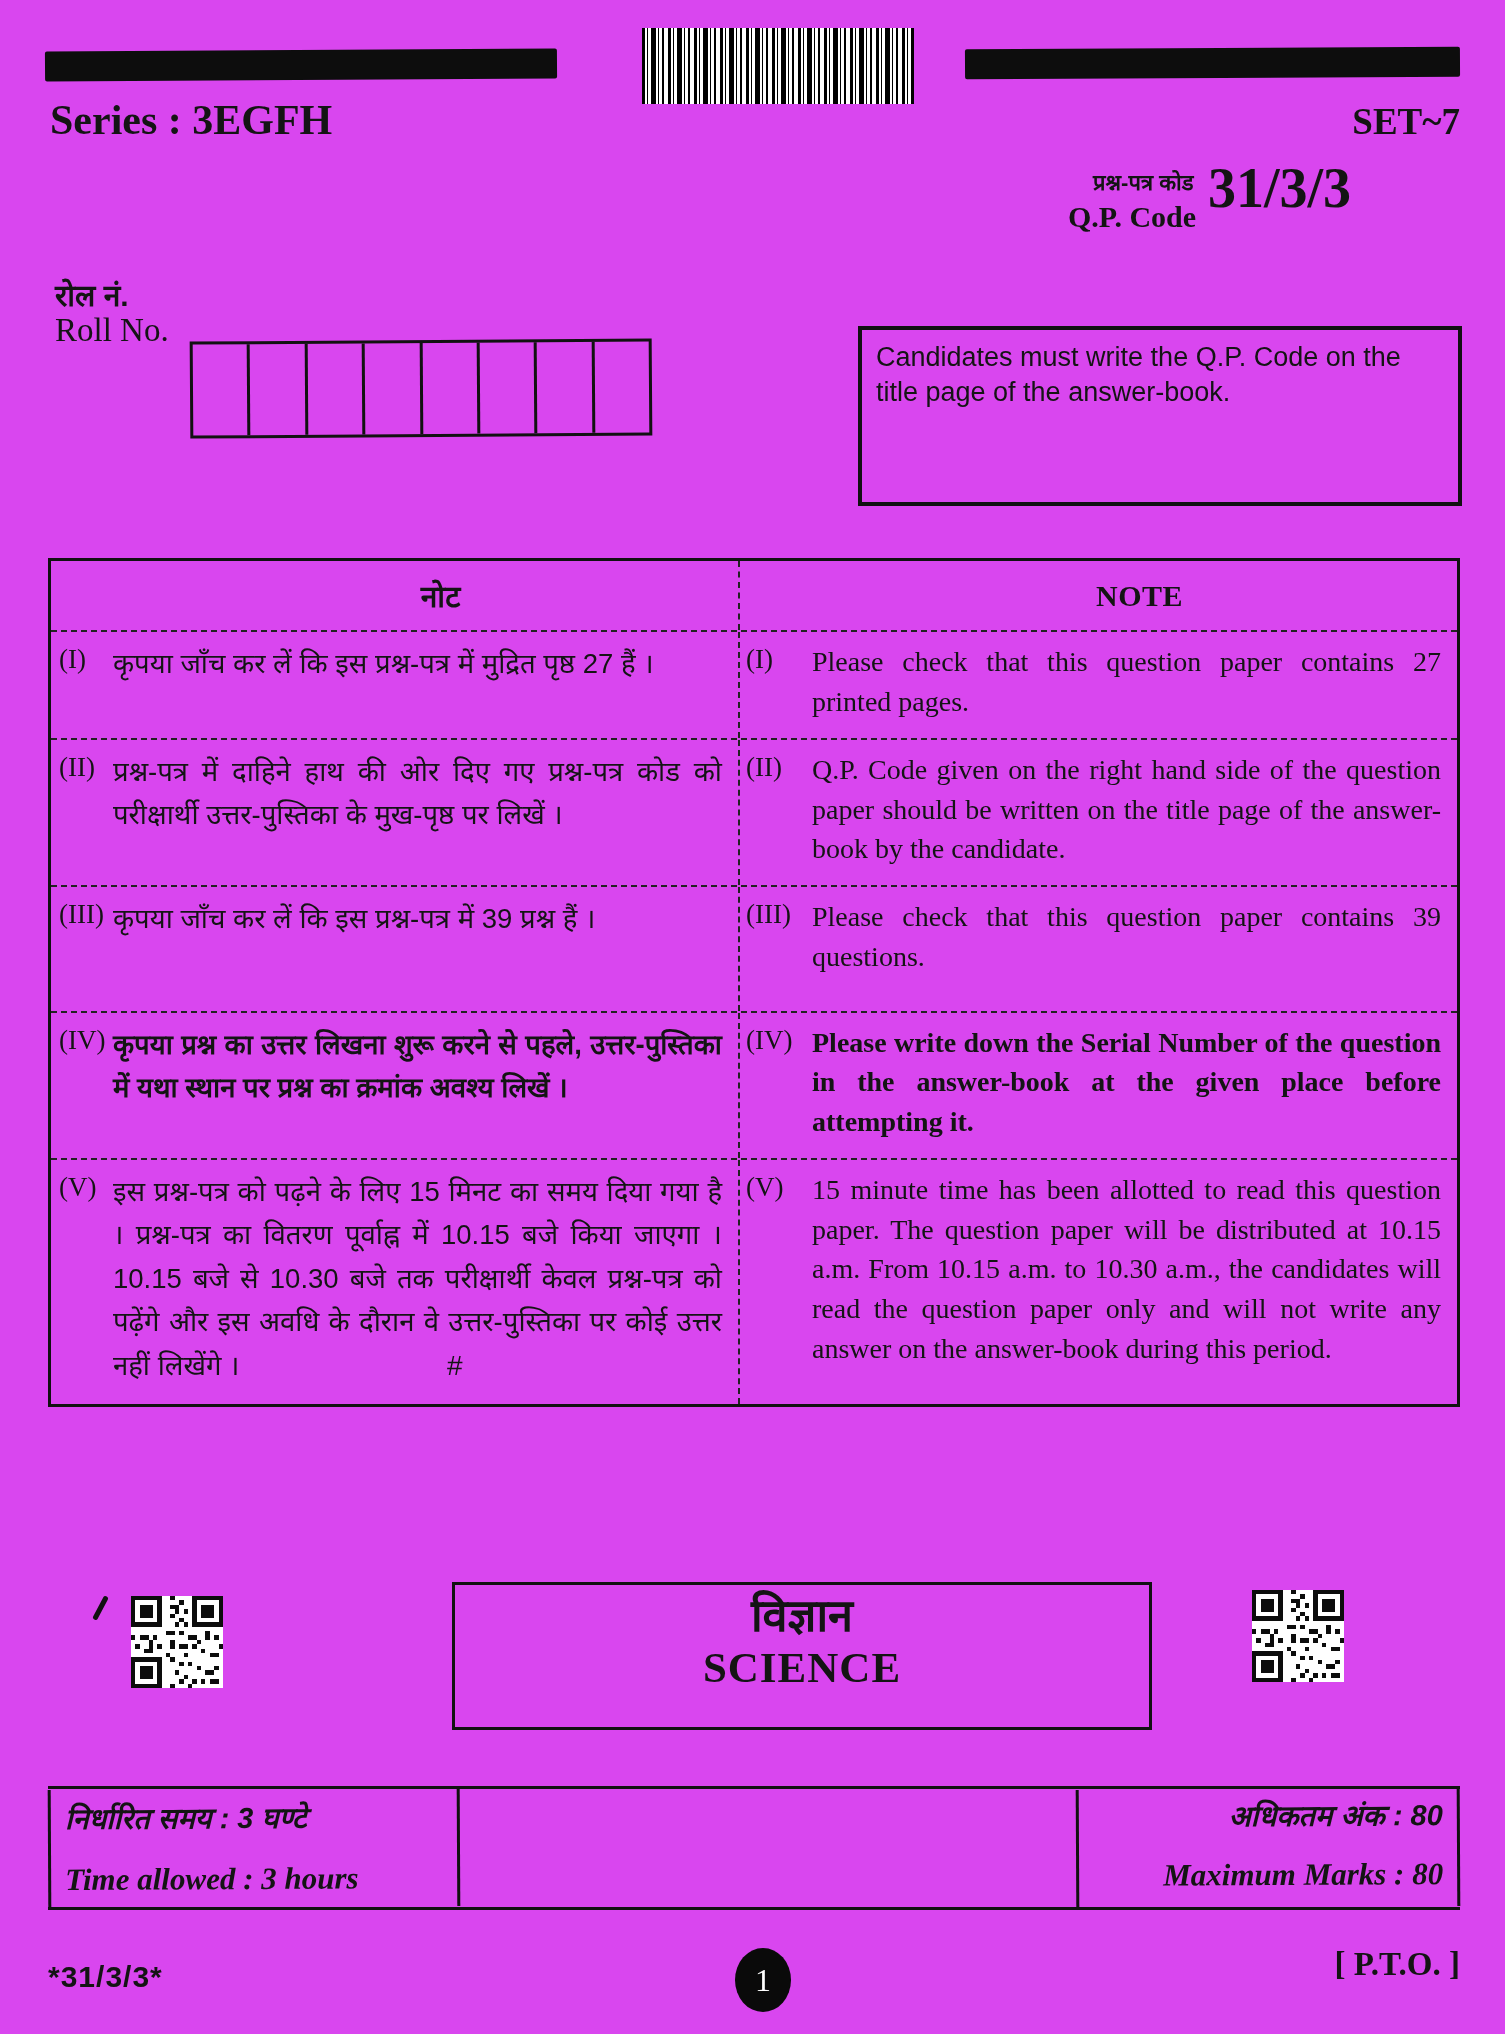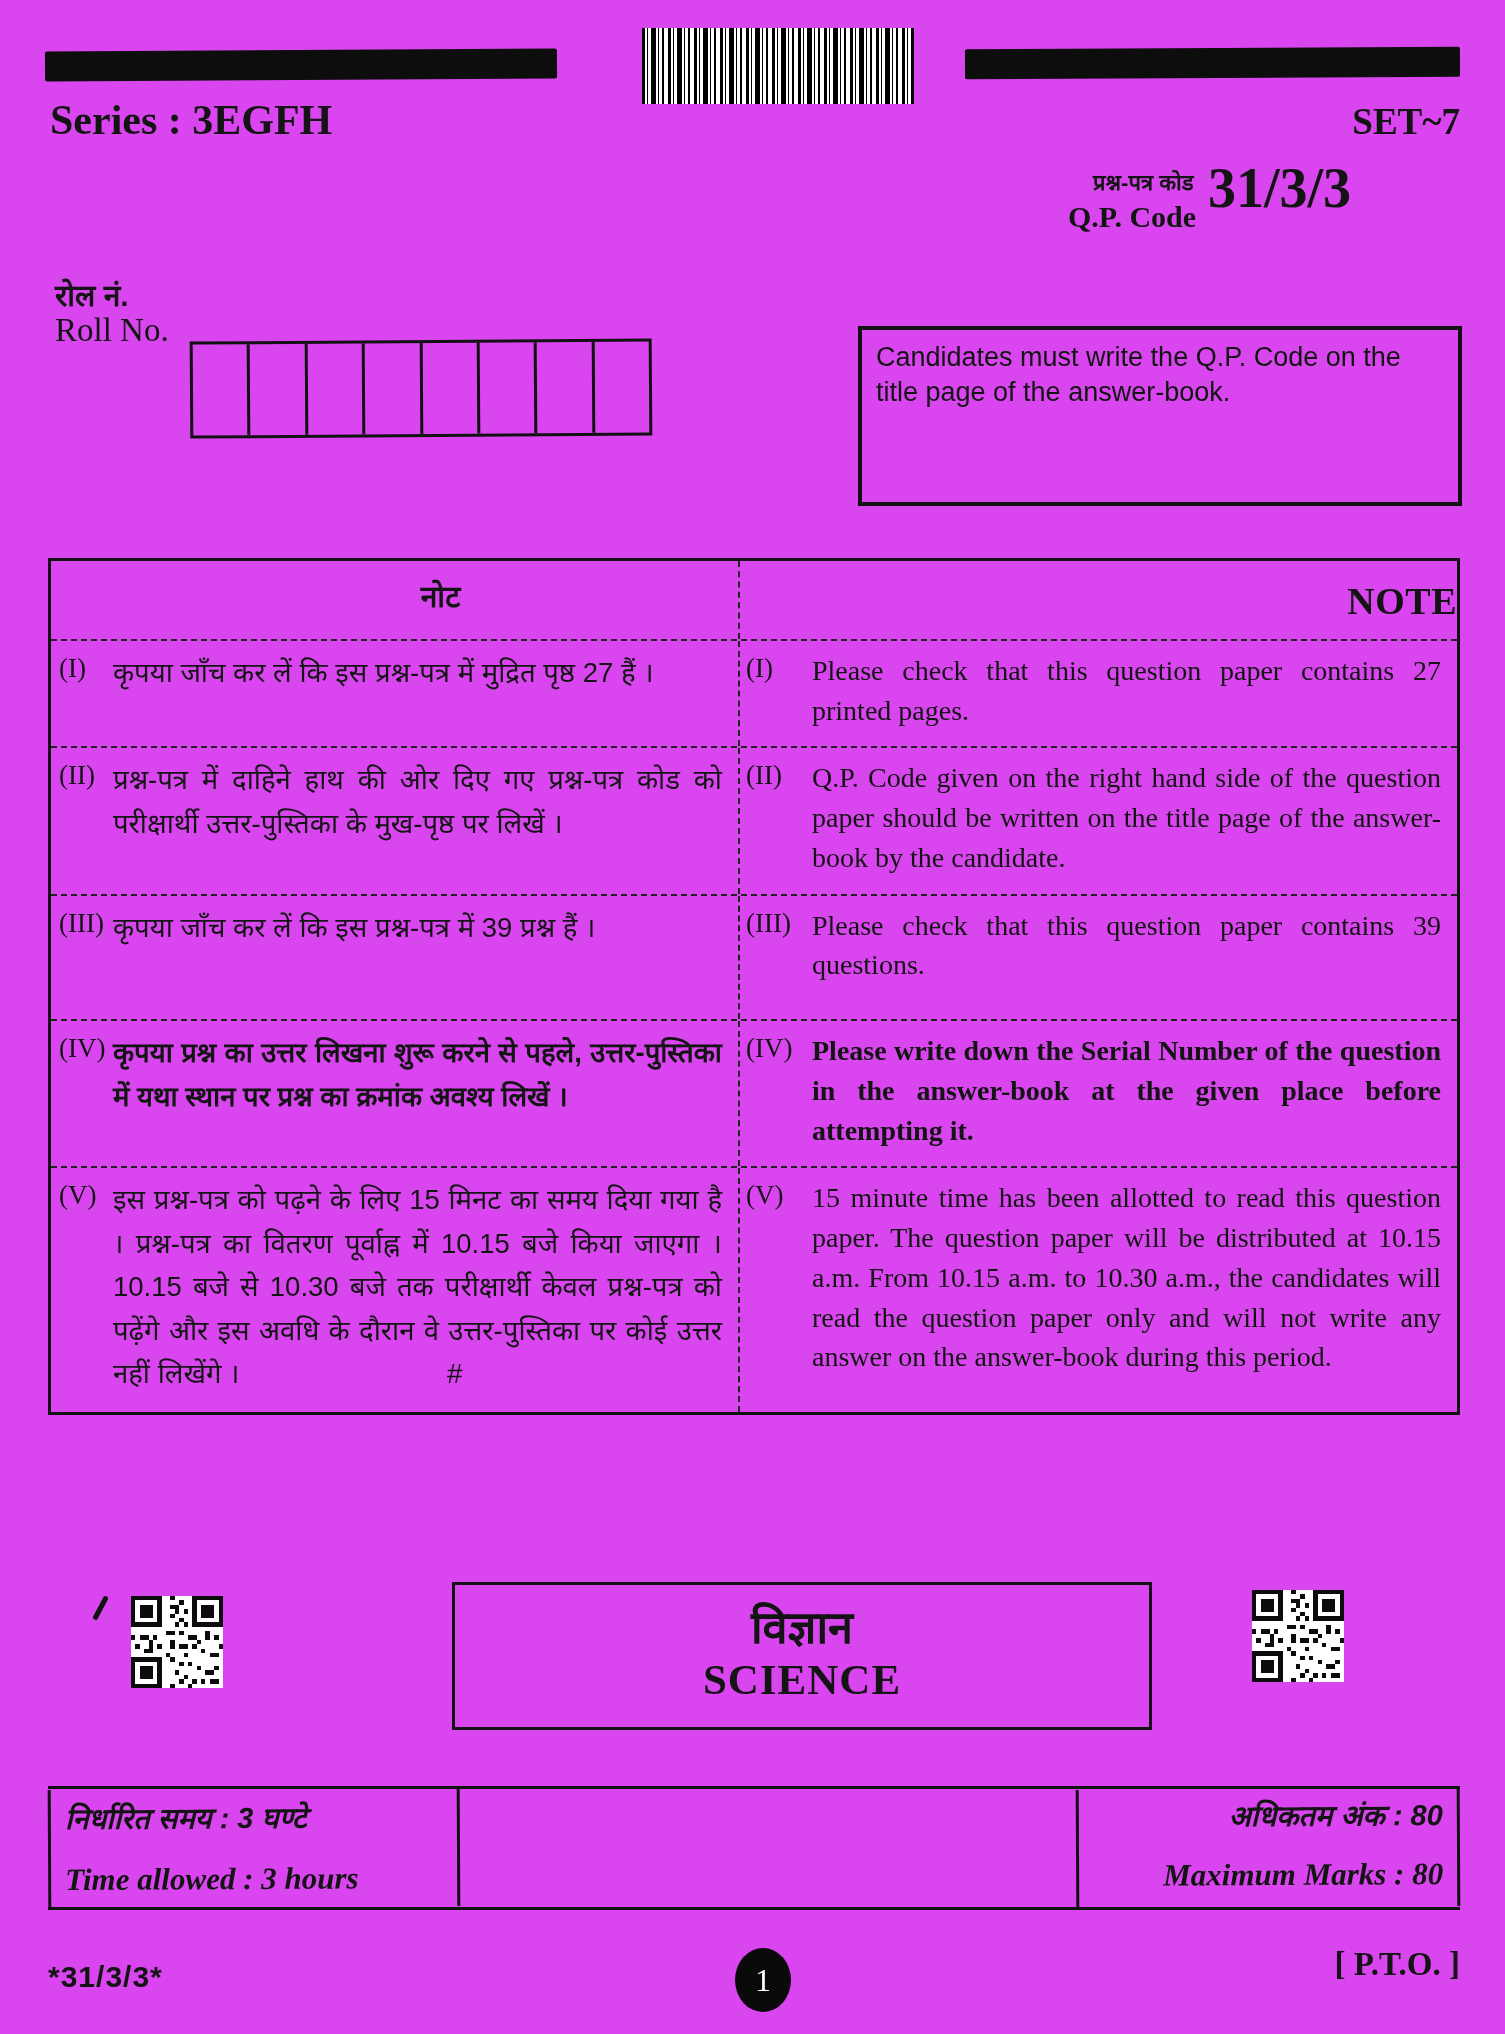--- a/index.html
+++ b/index.html
@@ -58,27 +58,27 @@
     border:3.5px solid #111; background:transparent;
   }
   .trow { display:grid; grid-template-columns:60px 627px 66px 1fr; }
   .trow + .trow { border-top:2.5px dashed #222; }
   .c-num   { padding:12px 0 0 8px;  font-size:27px; font-family:"Liberation Serif", serif; }
   .c-hi    { padding:10px 16px 16px 2px; font-size:27.5px; line-height:1.58; text-align:justify; }
   .c-div   { border-left:2.5px dashed #222; padding:12px 0 0 6px; font-size:27px; font-family:"Liberation Serif", serif; }
   .c-en    { padding:10px 16px 16px 8px; font-size:28px; line-height:1.42;
              font-family:"Liberation Serif", serif; text-align:justify; }
   .thead .c-hi { font-weight:bold; font-size:30px; padding:12px 0 10px 32px; text-align:center; }
-  .thead .c-en { font-weight:bold; font-size:38px; padding:14px 0 10px 18px; text-align:right; letter-spacing:0.5px; }
+  .thead .c-en { font-weight:bold; font-size:30px; padding:14px 0 10px 18px; text-align:center; letter-spacing:0.5px; }
   .bold-row .c-hi, .bold-row .c-en { font-weight:bold; }
   .hash { display:inline-block; margin-left:200px; font-family:"Liberation Sans", sans-serif; font-size:28px; }
   
   .subject-box {
     position:absolute; left:452px; top:1582px; width:700px; height:148px;
-    border:3.5px solid #111; text-align:center; padding-top:16px;
+    border:3.5px solid #111; text-align:center; padding-top:4px;
   }
   .subject-box .hi { font-weight:bold; font-size:45px; line-height:1.2; }
   .subject-box .en { font-family:"Liberation Serif", serif; font-weight:bold; font-size:43px; letter-spacing:1px; }
   .qr { position:absolute; width:92px; height:96px; }
   .qr.left  { left:131px;  top:1594px; }
   .qr.right { left:1252px; top:1588px; }
   .pen-mark {
     position:absolute; left:98px; top:1595px; width:5px; height:26px;
     background:#111; transform:rotate(28deg); border-radius:2px;
   }

